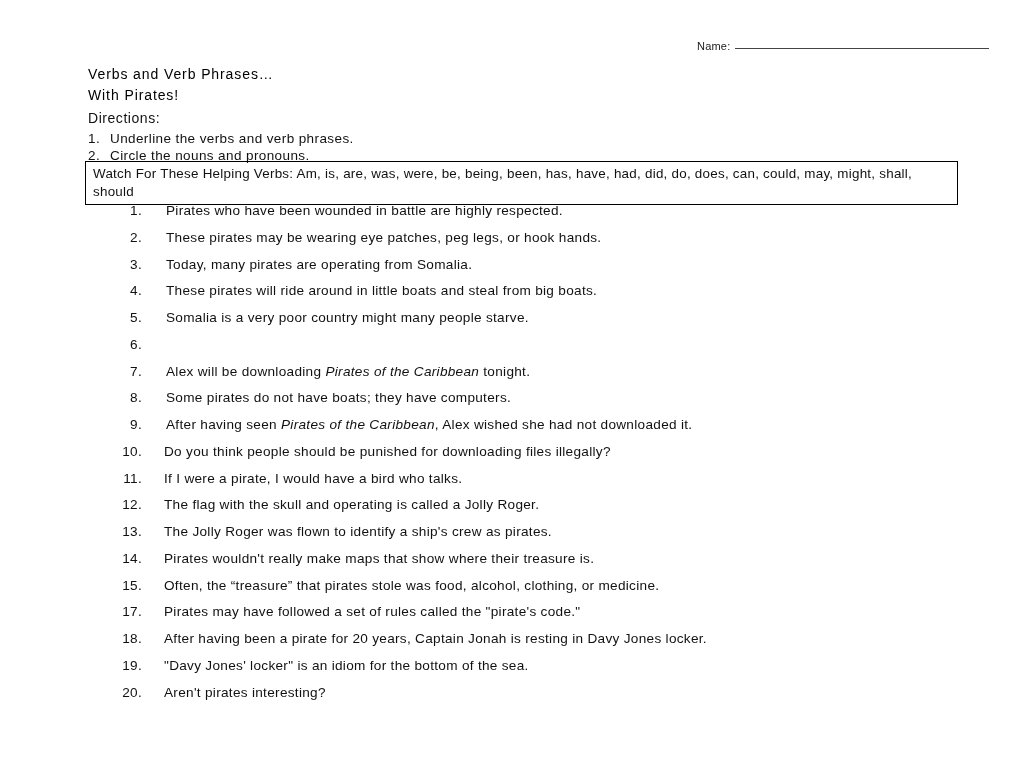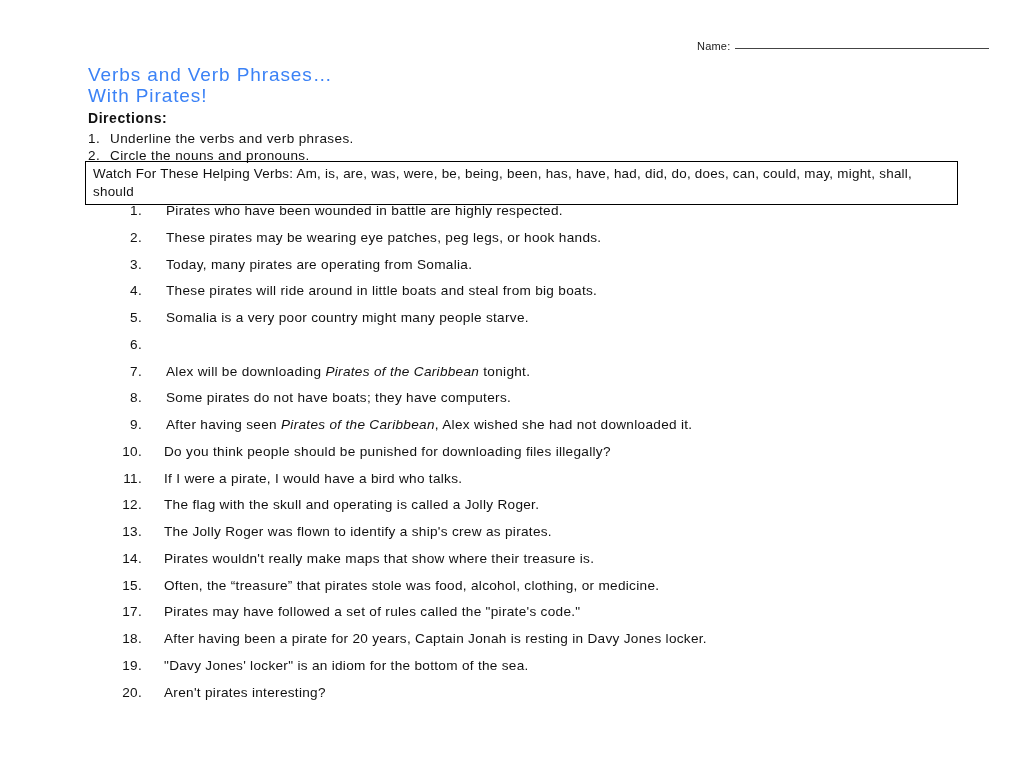--- a/index.html
+++ b/index.html
@@ -46,39 +46,38 @@
     top: -1px;
   }
 
   
   .title-block {
     position: absolute;
     left: 88px;
     top: 64px;
   }
   .title-line {
-    font-size: 19px;
+    font-size: 14px;
     line-height: 21px;
     letter-spacing: 0.9px;
     white-space: nowrap;
-    color: #3b82f6;
+    color: #000000;
   }
 
   
   .directions {
     position: absolute;
     left: 88px;
     top: 108px;
   }
   .directions-head {
     font-size: 14px;
     line-height: 20px;
     letter-spacing: 0.55px;
     color: #111111;
-    font-weight: bold;
   }
   .dir-list {
     margin: 2px 0 0 0;
     padding: 0;
     list-style: none;
   }
   .dir-item {
     font-size: 13.5px;
     line-height: 17px;
     letter-spacing: 0.4px;

